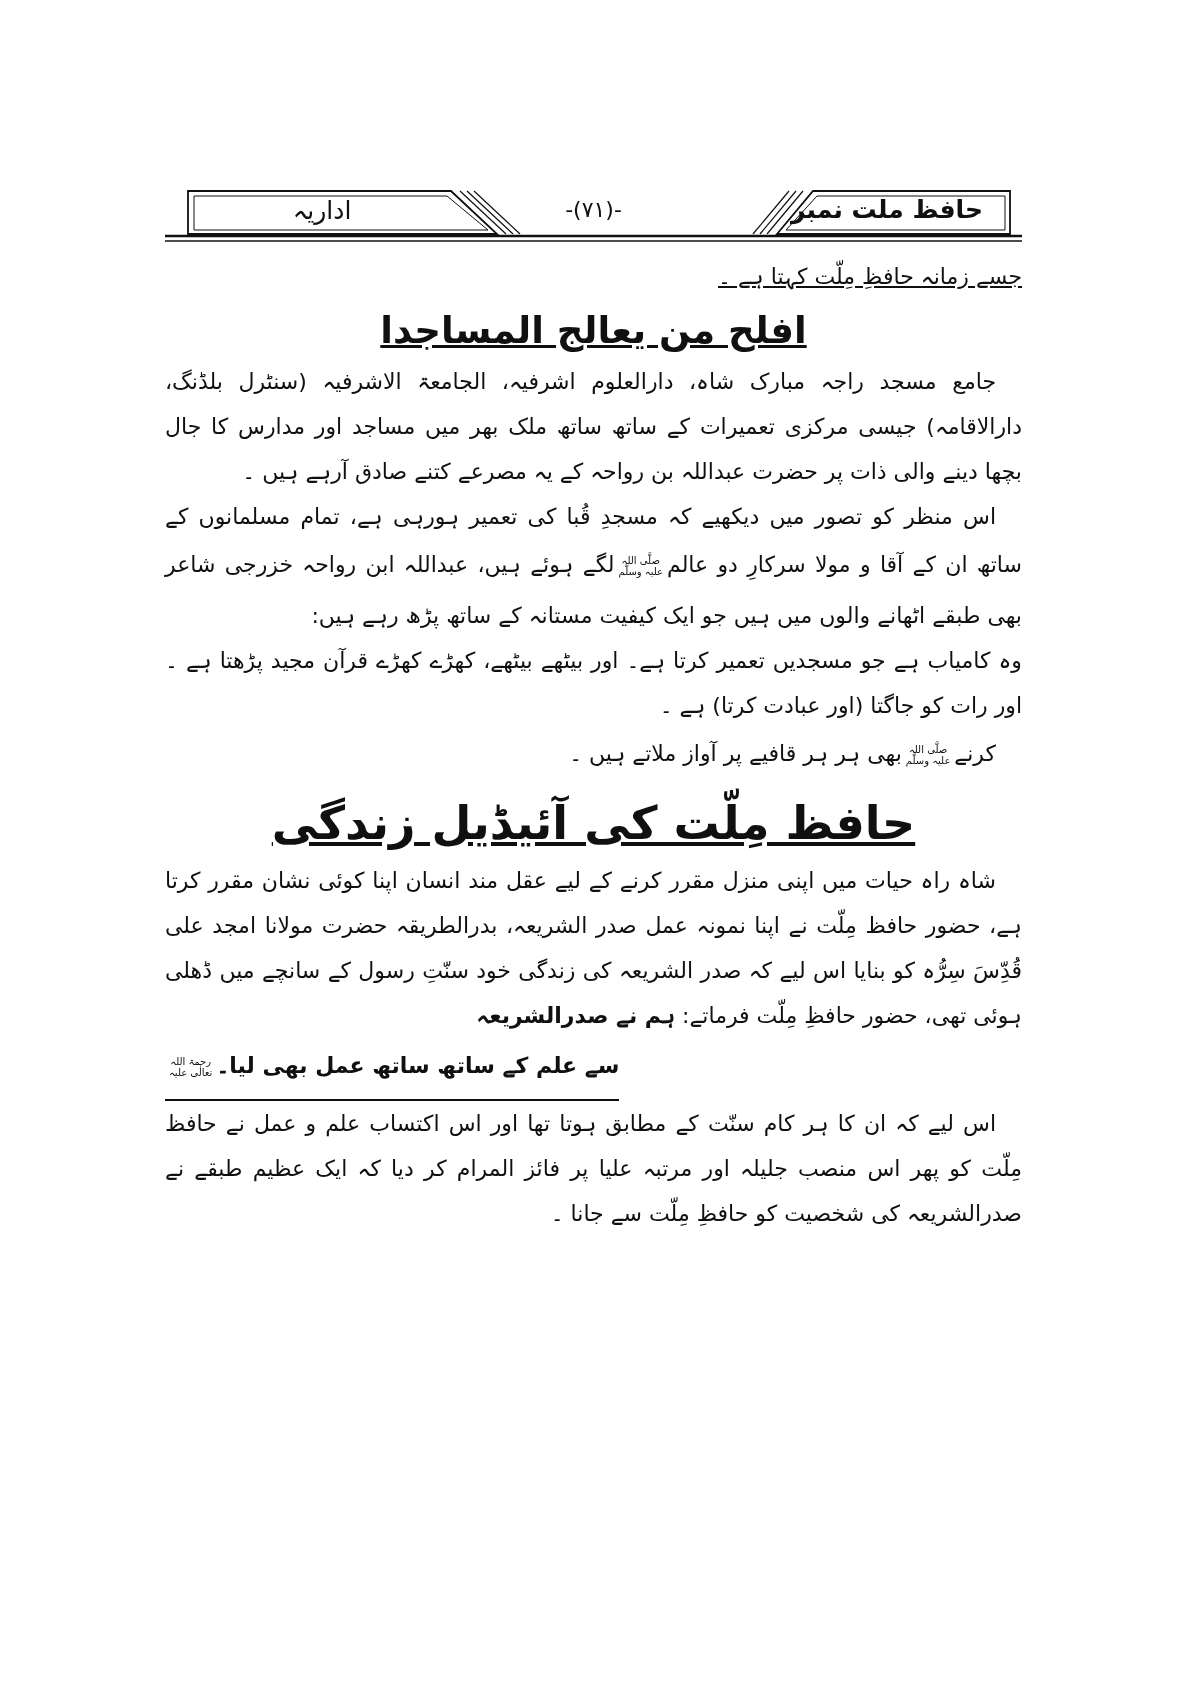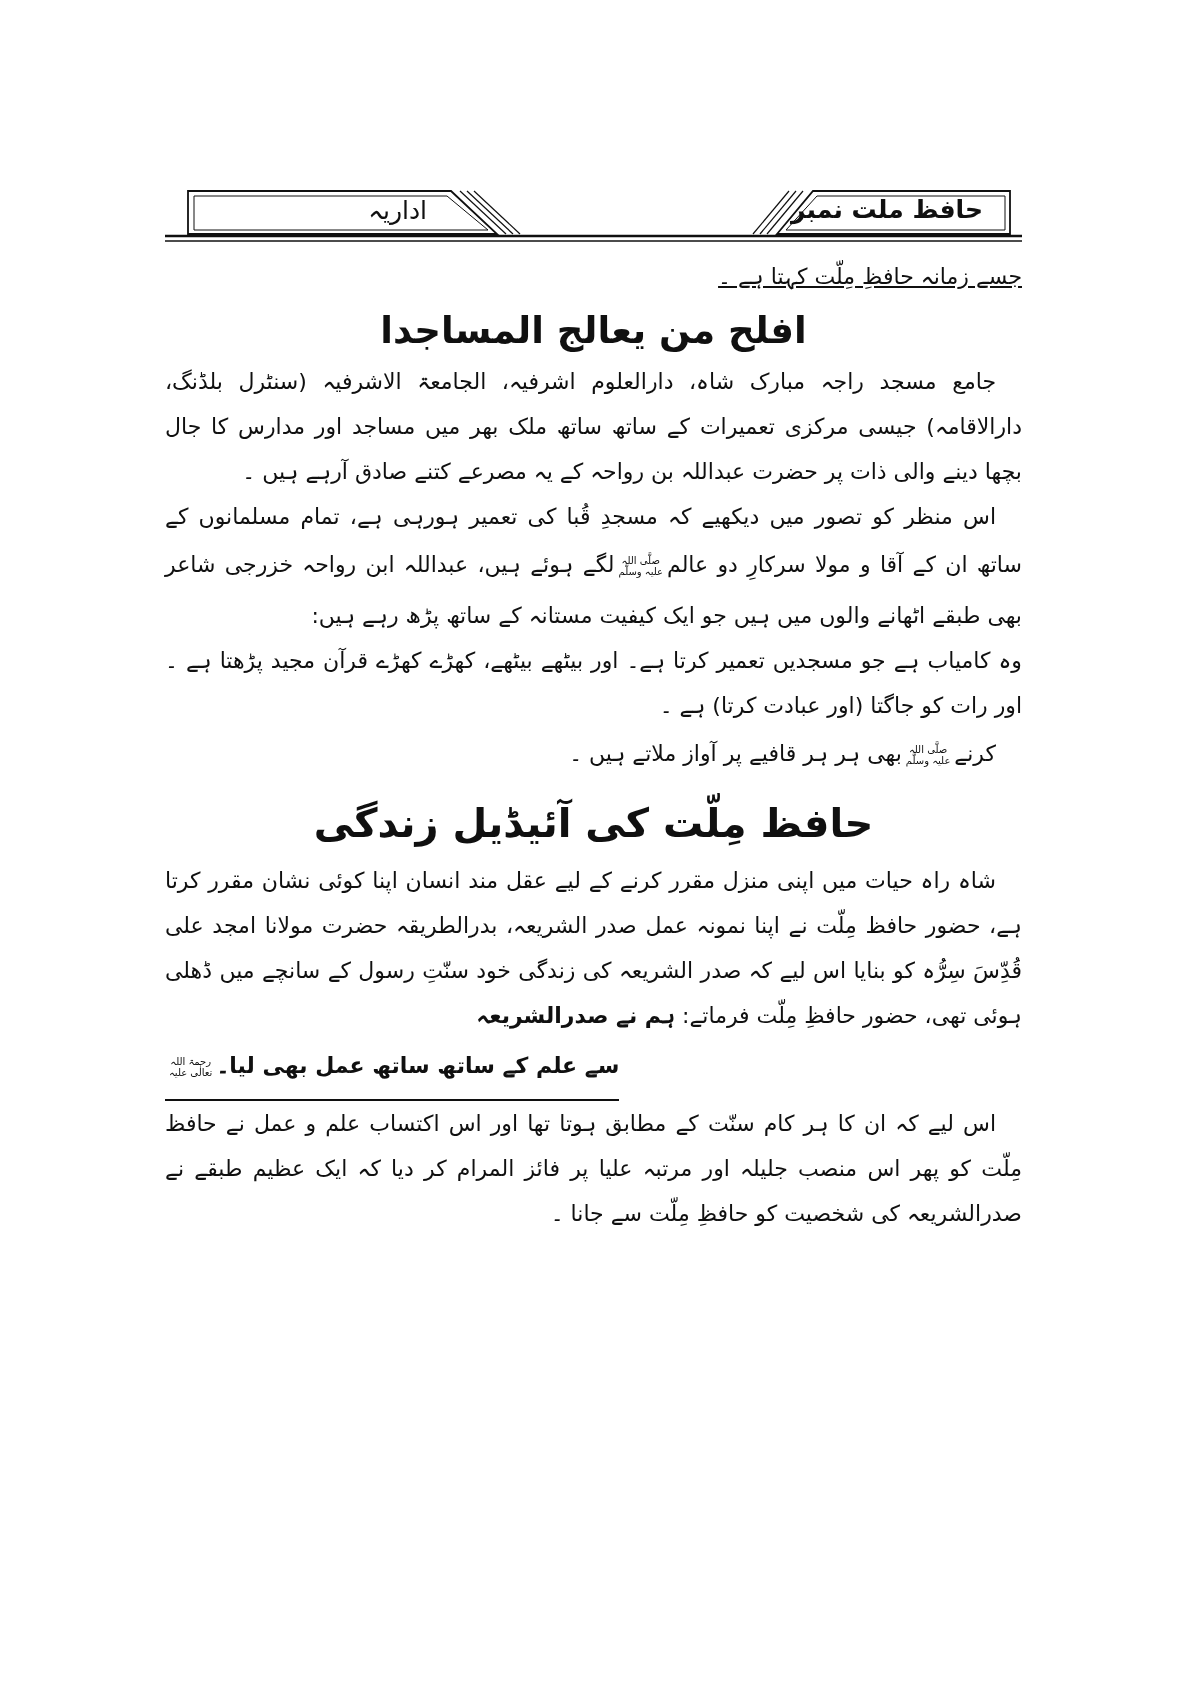--- a/index.html
+++ b/index.html
@@ -17,29 +17,29 @@
   .content {
     position:absolute;
     right:168px; top:186px;
     width:857px;
   }
   
   .header-band { position:relative; width:857px; height:58px; }
   .header-band svg { position:absolute; inset:0; }
   .hdr-text { position:absolute; font-size:25px; white-space:nowrap; }
   .hdr-right { top:9px; right:14px; width:242px; text-align:center; font-weight:bold; }
-  .hdr-left  { top:10px; left:52px; width:210px; text-align:right; }
+  .hdr-left  { top:10px; left:52px; width:210px; text-align:center; }
   .hdr-num   { top:11px; left:0; width:100%; text-align:center; font-size:22px; direction:ltr; }
   
   .line, .para { font-size:22px; line-height:45px; }
   .para { text-align:justify; text-indent:26px; }
   .intro-line { text-align:right; margin-top:10px;text-decoration:underline; }
-  .big-heading { text-align:center; font-weight:bold; }
+  .big-heading { text-align:center; font-weight:bold;text-decoration:underline; }
   .h1 { font-size:37px; line-height:56px; margin-top:4px; }
-  .h2 { font-size:40px; line-height:70px; margin-top:6px;text-align:center; }
+  .h2 { font-size:46px; line-height:70px; margin-top:6px;text-align:center; }
   .verses { text-align:center; margin:4px 0 2px 0; }
   .verse { font-size:26px; line-height:44px; word-spacing:16px; }
   .indent-line { text-indent:26px; text-align:right; }
   .stack {
     display:inline-flex; flex-direction:column; align-items:center;
     vertical-align:middle; font-size:10px; line-height:11px;
     font-weight:normal; margin:16px 4px; text-indent:0;
   }
   .bold { font-weight:bold; }
   .quote-line { text-align:left; font-size:22px; line-height:48px; margin-top:2px; }
@@ -68,20 +68,21 @@
         <line x1="309" y1="5" x2="355" y2="48" stroke="#101010" stroke-width="1.2"></line>
 
         <polygon points="648,5 845,5 845,48 612,48" fill="none" stroke="#101010" stroke-width="1.8"></polygon>
         <polygon points="652,10 840,10 840,44 621,44" fill="none" stroke="#101010" stroke-width="1"></polygon>
 
         <line x1="638" y1="5" x2="602" y2="48" stroke="#101010" stroke-width="1.2"></line>
         <line x1="631" y1="5" x2="595" y2="48" stroke="#101010" stroke-width="1.2"></line>
         <line x1="624" y1="5" x2="588" y2="48" stroke="#101010" stroke-width="1.2"></line>
       </svg>
       <div class="hdr-text hdr-right">حافظ ملت نمبر</div>
+      <div class="hdr-text hdr-num">-(۷۱)-</div>
       <div class="hdr-text hdr-left">اداریہ</div>
     </div>
 
     <div class="line intro-line">جسے زمانہ حافظِ مِلّت کہتا ہے ۔</div>
 
     <div class="big-heading h1">افلح من یعالج المساجدا</div>
 
     <div class="para">جامع مسجد راجہ مبارک شاہ، دارالعلوم اشرفیہ، الجامعۃ الاشرفیہ (سنٹرل بلڈنگ، دارالاقامہ) جیسی مرکزی تعمیرات کے ساتھ ساتھ ملک بھر میں مساجد اور مدارس کا جال بچھا دینے والی ذات پر حضرت عبداللہ بن رواحہ کے یہ مصرعے کتنے صادق آرہے ہیں ۔</div>
 
     <div class="para"><span>اس منظر کو تصور میں دیکھیے کہ مسجدِ قُبا کی تعمیر ہورہی ہے، تمام مسلمانوں کے ساتھ ان کے آقا و مولا سرکارِ دو عالم</span><span class="stack">

